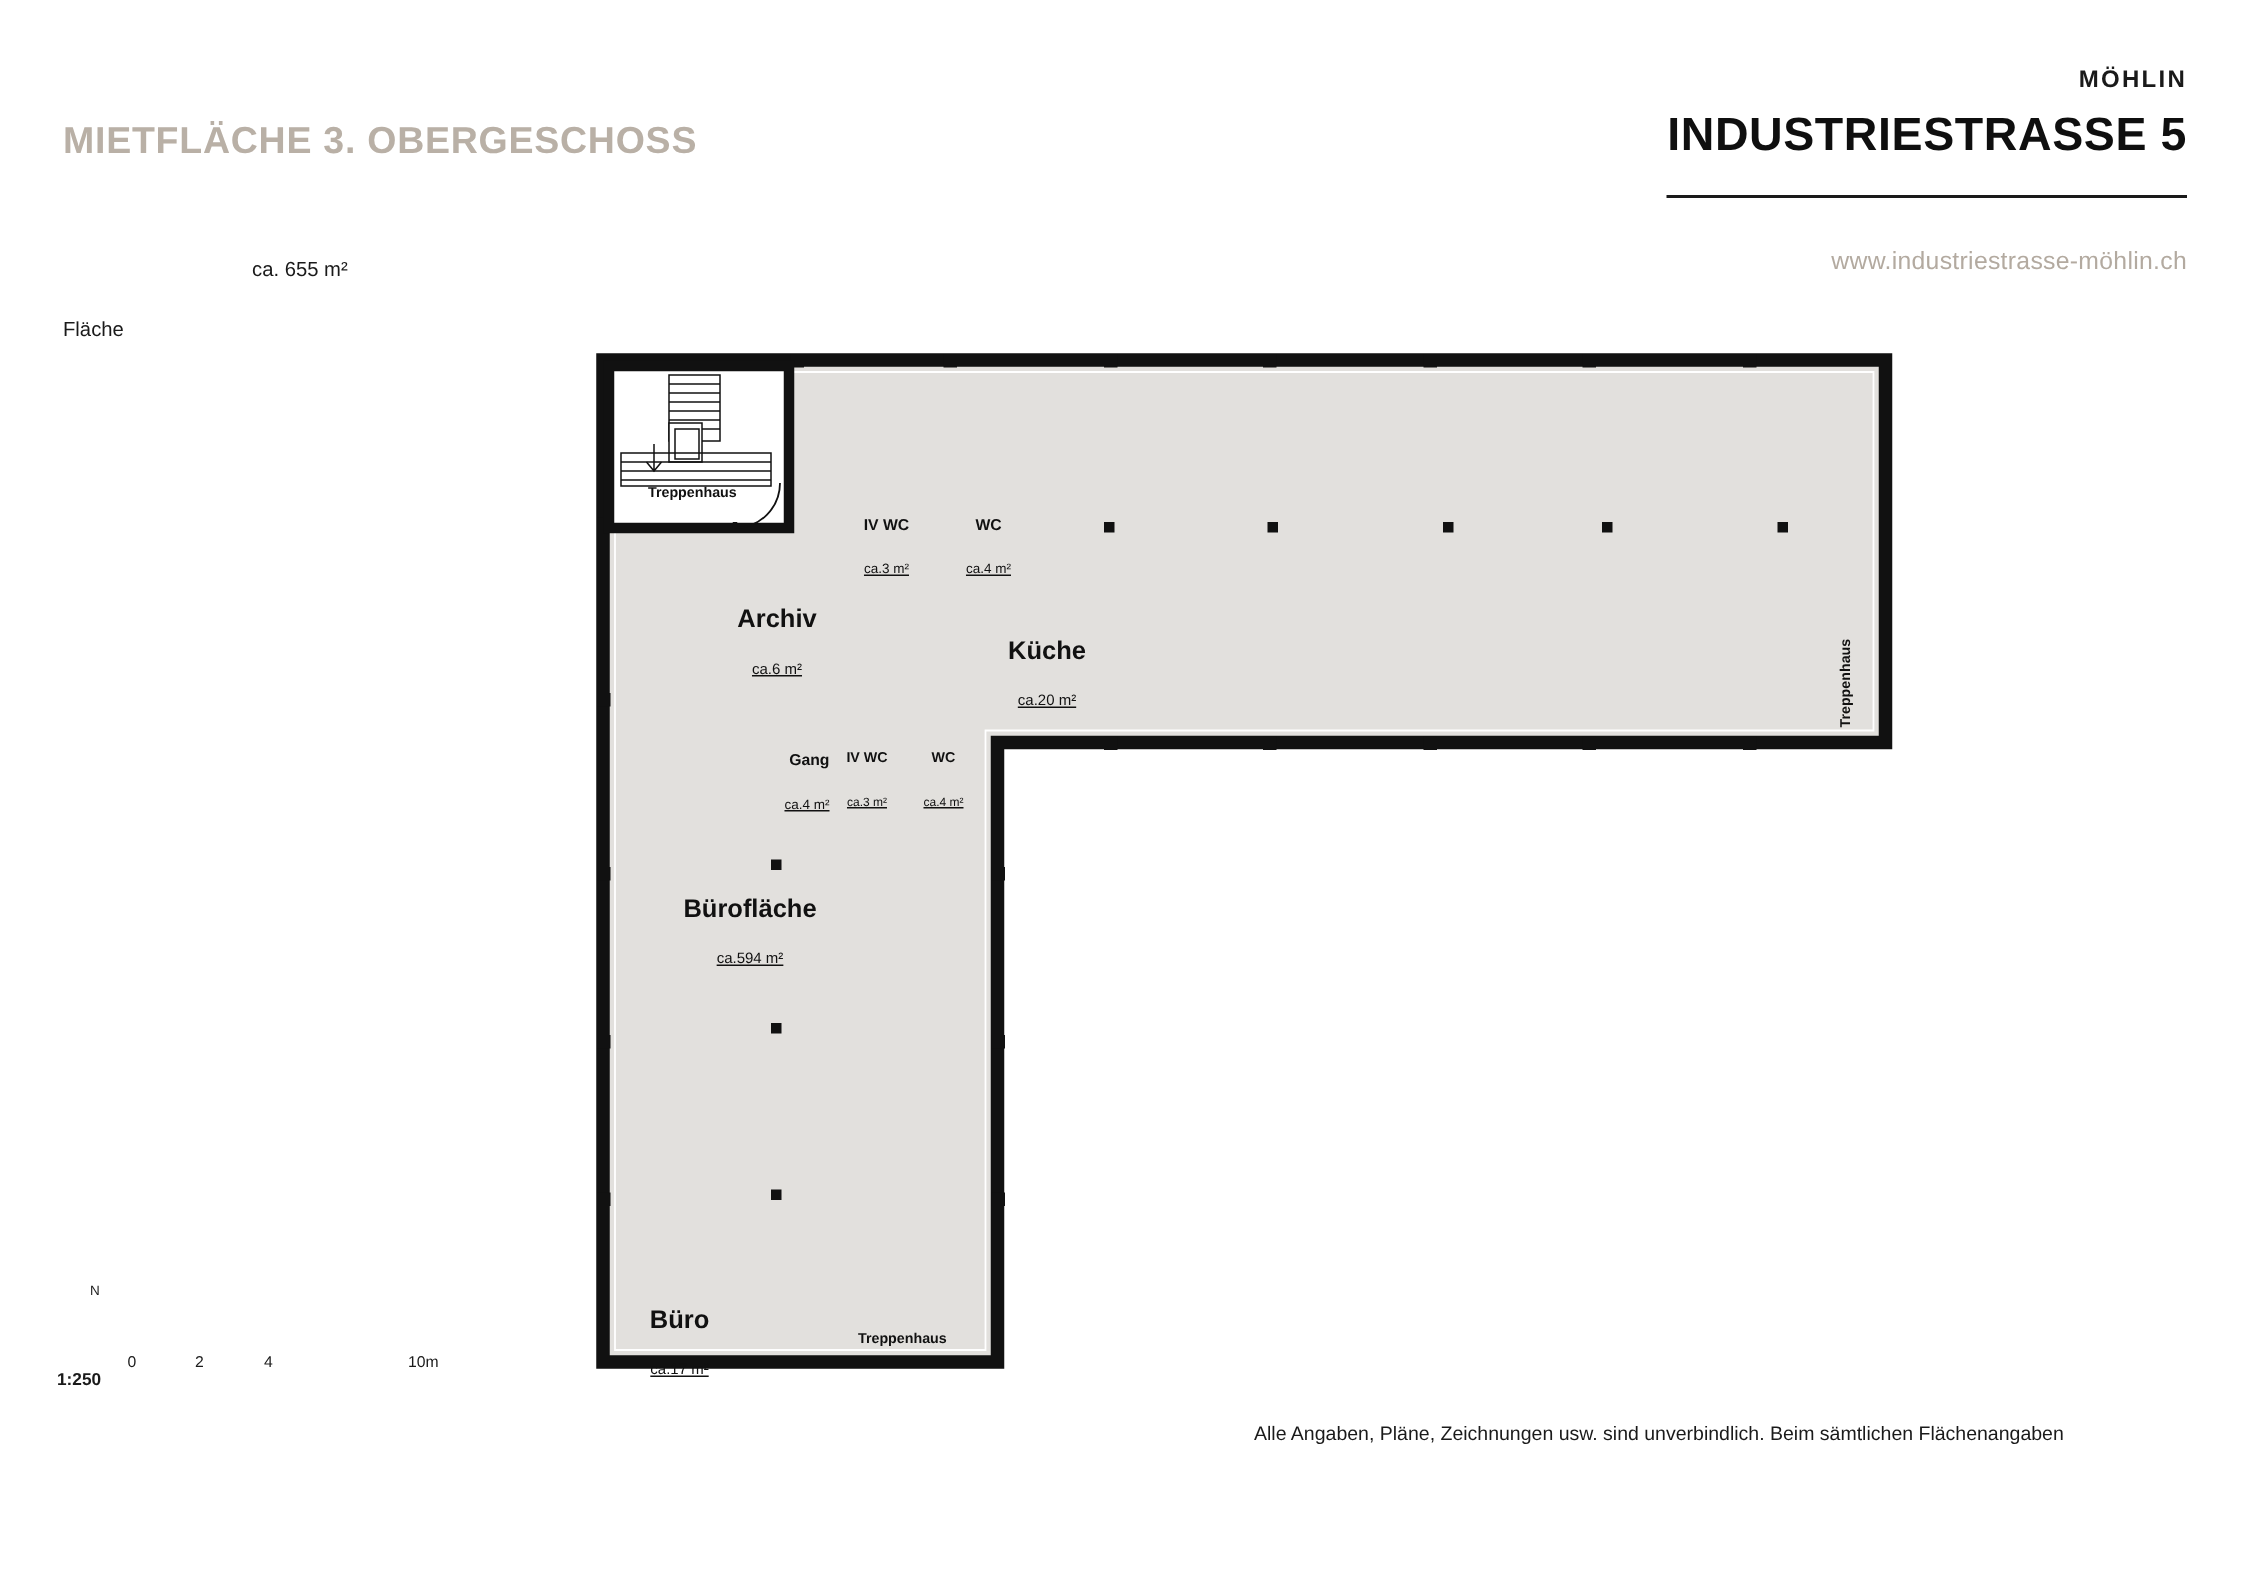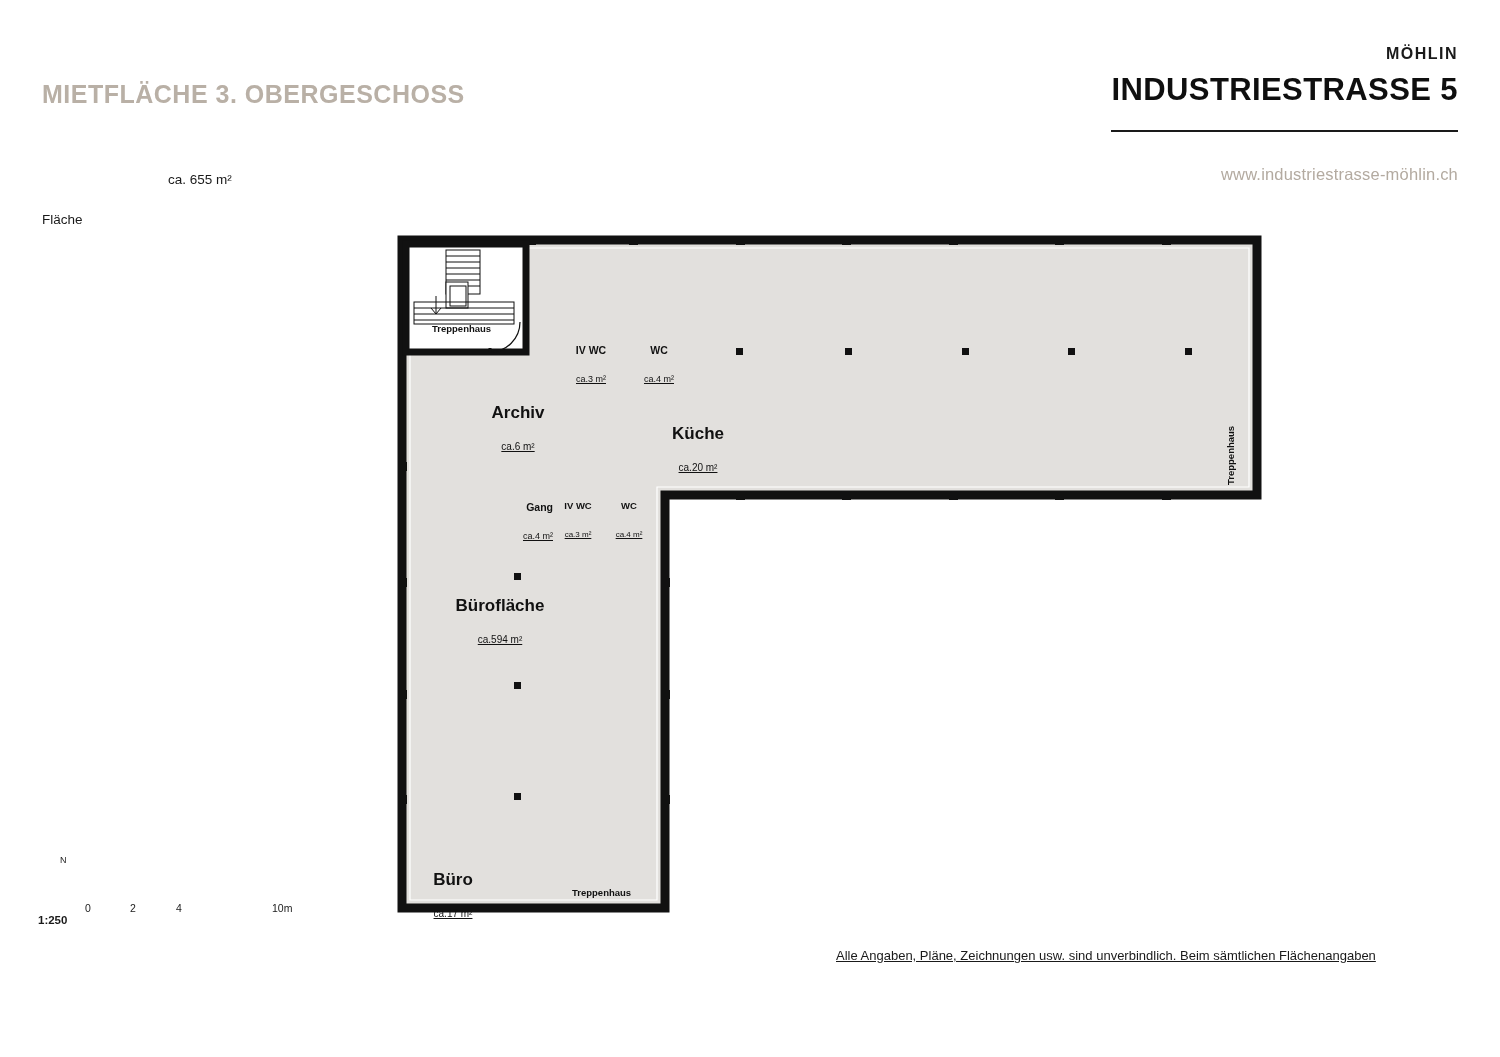--- a/index.html
+++ b/index.html
@@ -136,21 +136,20 @@
 
   
   .disclaimer {
     position: absolute;
     left: 836px;
     top: 946px;
     width: 640px;
     font-size: 13px;
     line-height: 1.6;
     color: #1a1a1a;
-    text-decoration: underline;
   }
 </style>
 </head>
 <body>
 
 
 
 
 <div class="page-title">MIETFLÄCHE 3. OBERGESCHOSS</div>
 <div class="brand-city">MÖHLIN</div>

